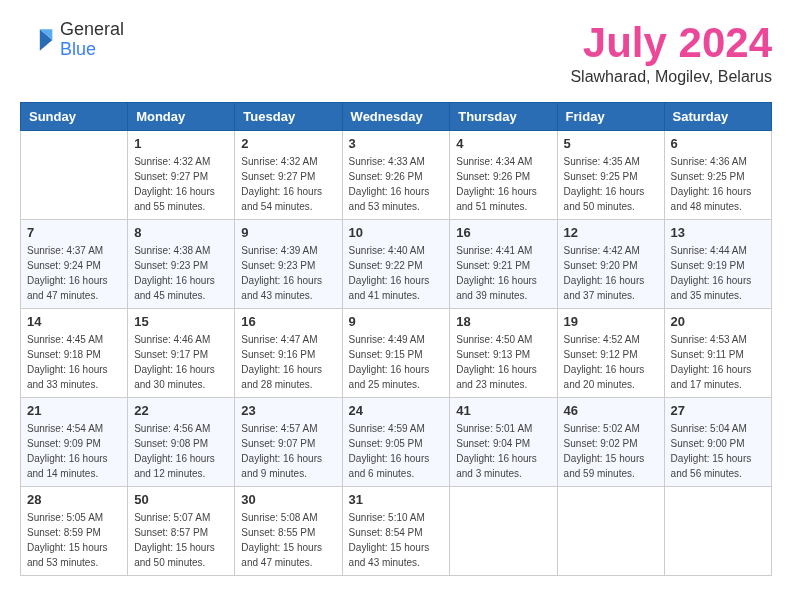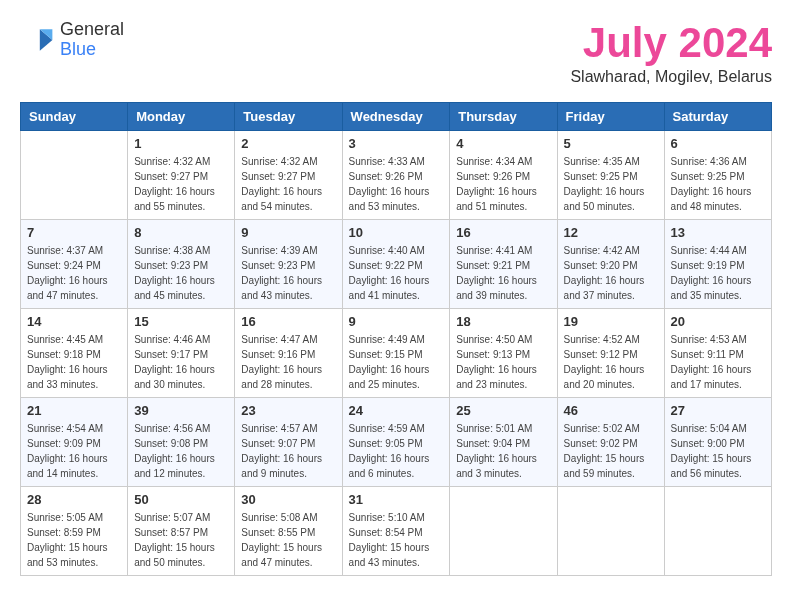--- a/index.html
+++ b/index.html
@@ -209,33 +209,33 @@
           <span class="cell-number">20</span>
           <div class="cell-info">Sunrise: 4:53 AM<br>Sunset: 9:11 PM<br>Daylight: 16 hours and 17 minutes.</div>
         </td>
       </tr>
       <tr>
         <td>
           <span class="cell-number">21</span>
           <div class="cell-info">Sunrise: 4:54 AM<br>Sunset: 9:09 PM<br>Daylight: 16 hours and 14 minutes.</div>
         </td>
         <td>
-          <span class="cell-number">39</span>
+          <span class="cell-number">22</span>
           <div class="cell-info">Sunrise: 4:56 AM<br>Sunset: 9:08 PM<br>Daylight: 16 hours and 12 minutes.</div>
         </td>
         <td>
           <span class="cell-number">23</span>
           <div class="cell-info">Sunrise: 4:57 AM<br>Sunset: 9:07 PM<br>Daylight: 16 hours and 9 minutes.</div>
         </td>
         <td>
           <span class="cell-number">24</span>
           <div class="cell-info">Sunrise: 4:59 AM<br>Sunset: 9:05 PM<br>Daylight: 16 hours and 6 minutes.</div>
         </td>
         <td>
-          <span class="cell-number">25</span>
+          <span class="cell-number">41</span>
           <div class="cell-info">Sunrise: 5:01 AM<br>Sunset: 9:04 PM<br>Daylight: 16 hours and 3 minutes.</div>
         </td>
         <td>
           <span class="cell-number">46</span>
           <div class="cell-info">Sunrise: 5:02 AM<br>Sunset: 9:02 PM<br>Daylight: 15 hours and 59 minutes.</div>
         </td>
         <td>
           <span class="cell-number">27</span>
           <div class="cell-info">Sunrise: 5:04 AM<br>Sunset: 9:00 PM<br>Daylight: 15 hours and 56 minutes.</div>
         </td>

